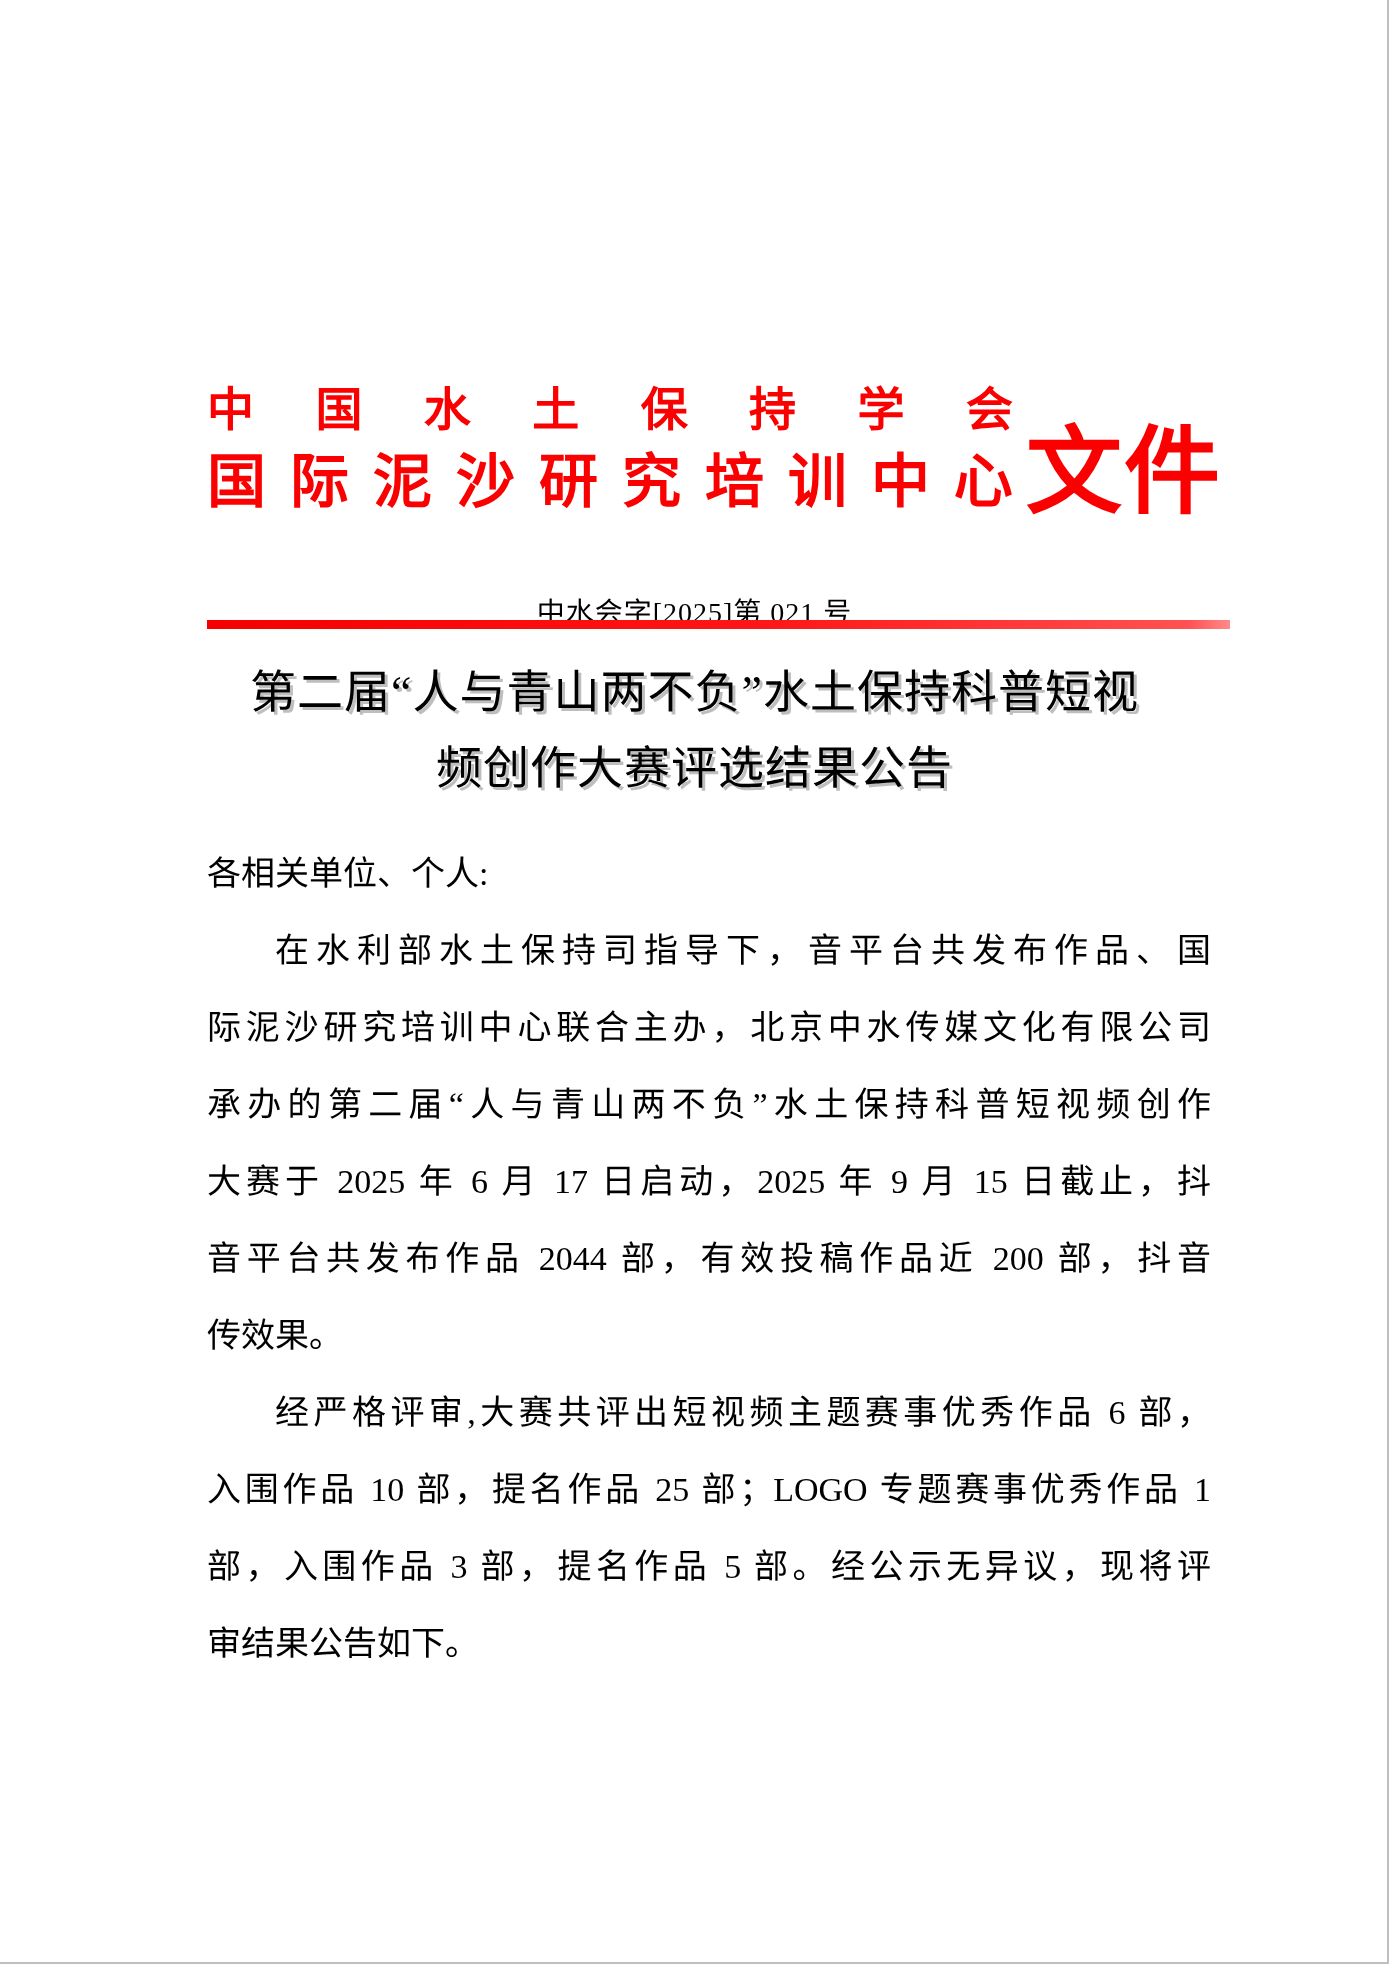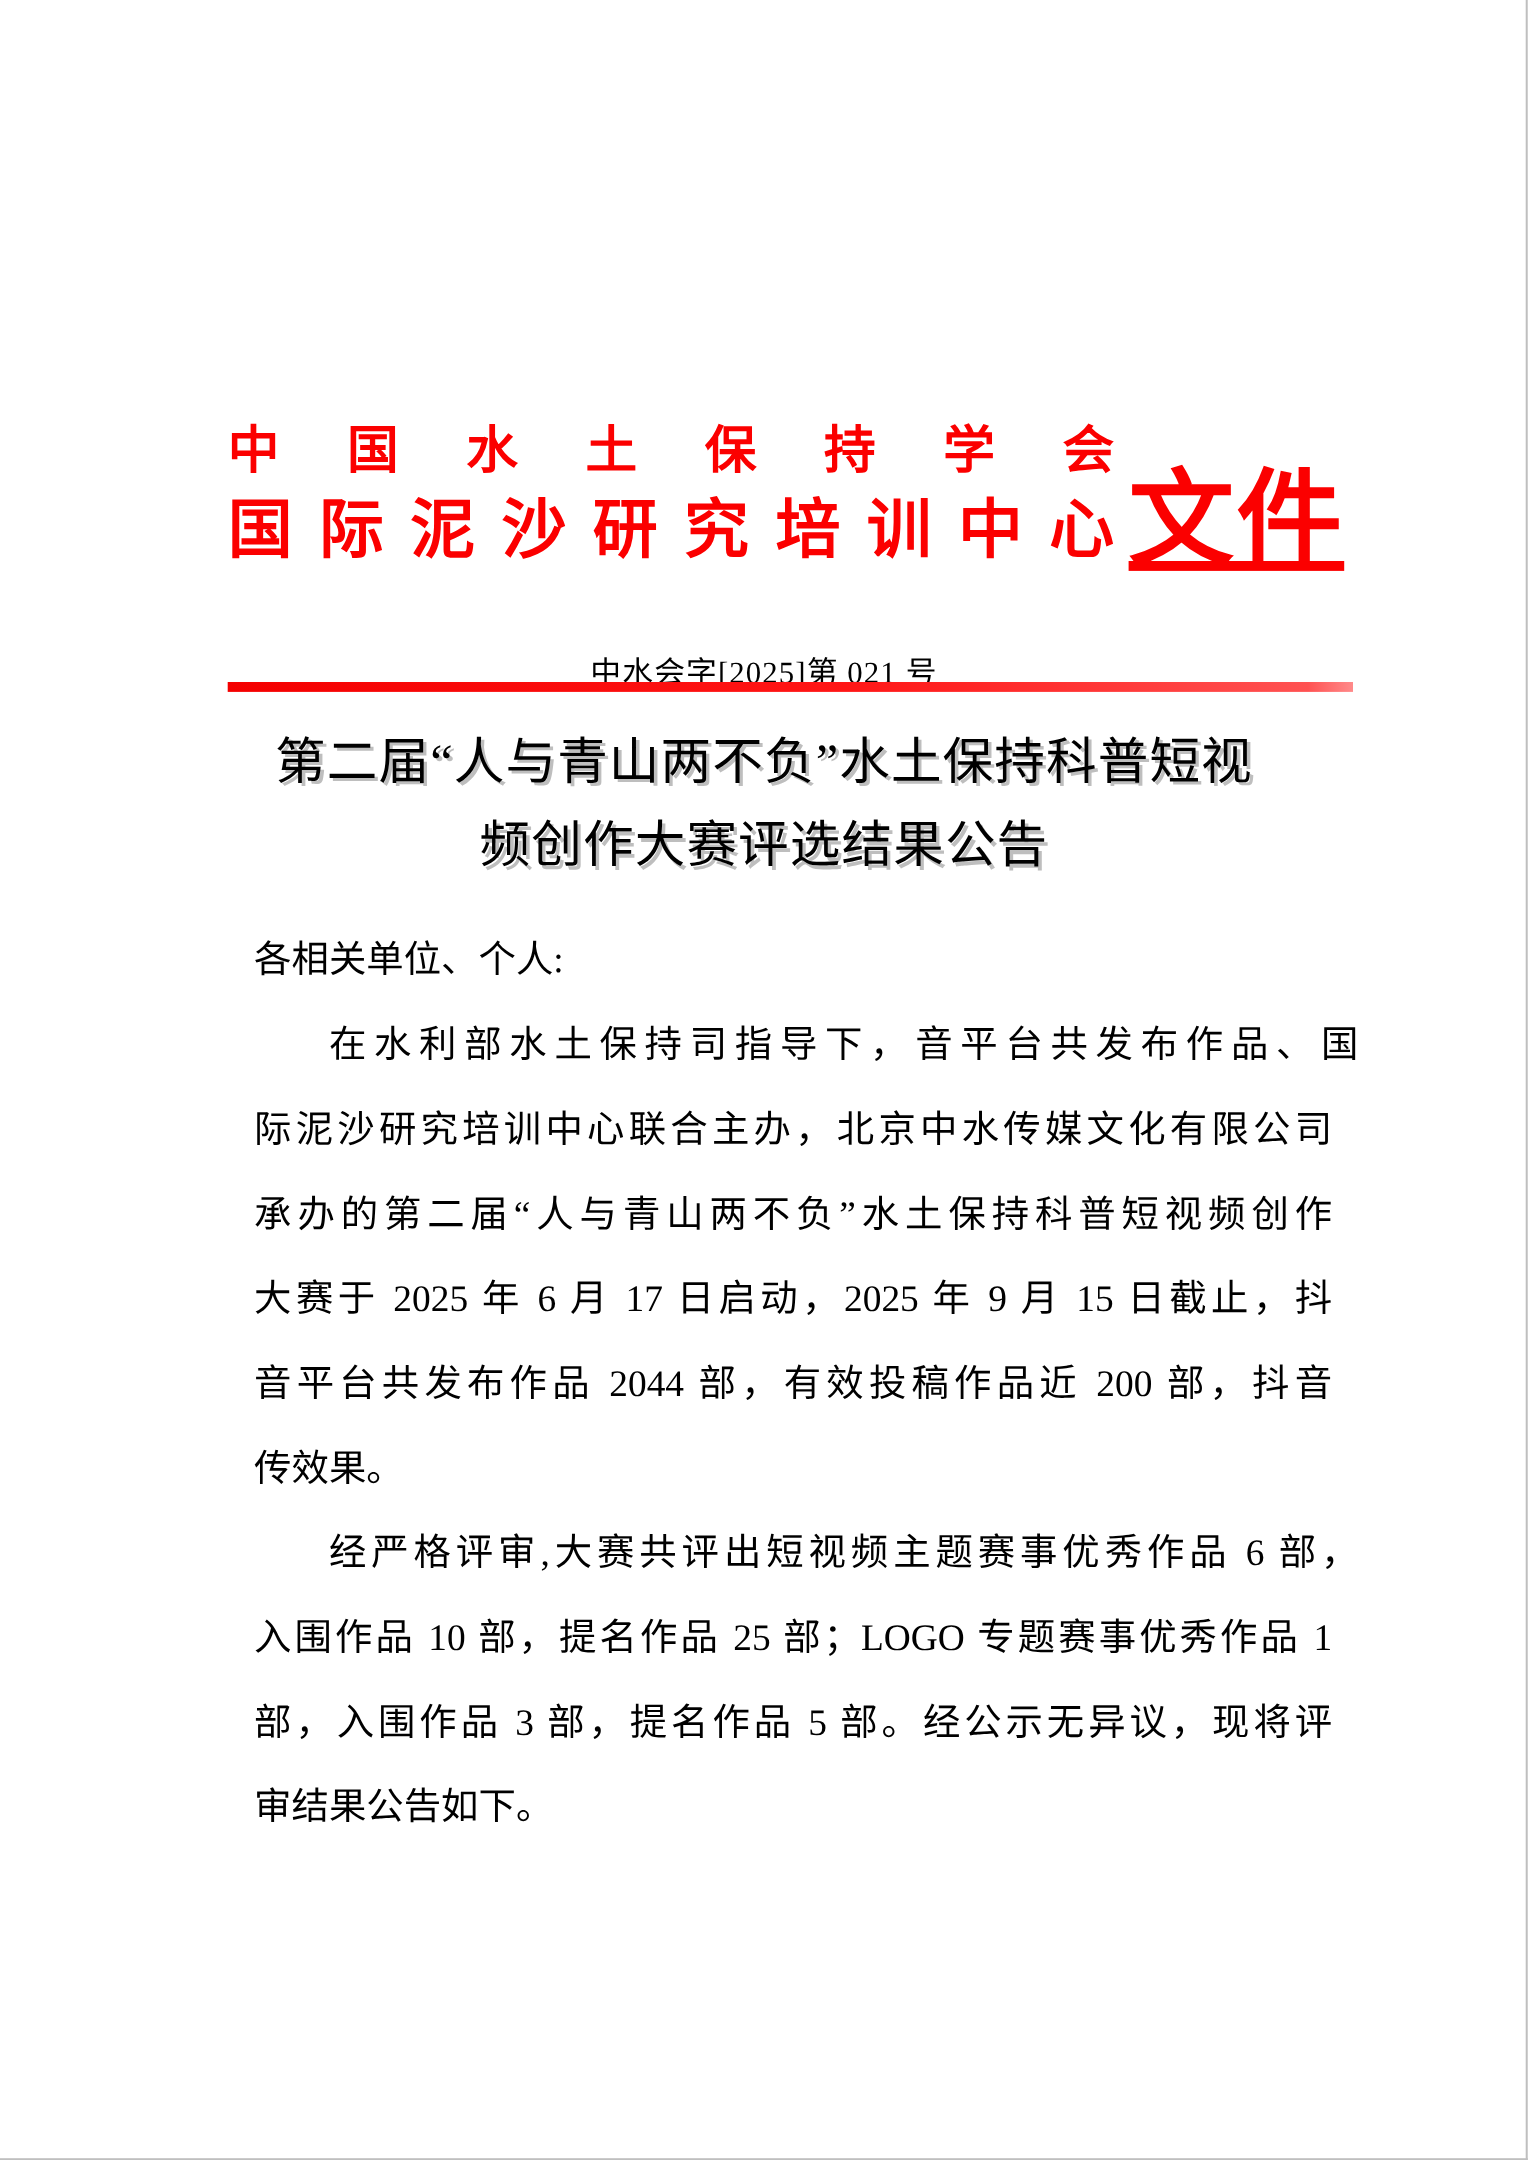--- a/index.html
+++ b/index.html
@@ -41,21 +41,20 @@
   .org-line-2 { font-size: 59px; line-height: 64px; margin-top: 15px; }
   .doc-type-label {
     margin-left: auto;
     font-size: 96px;
     line-height: 96px;
     font-weight: bold;
     color: var(--red, #fb0000);
     transform: translateY(7px);
     letter-spacing: 2px;
     white-space: nowrap;
-    text-decoration: underline;
   }
 
   .doc-number {
     position: absolute;
     left: 0; right: 0;
     top: 553px;
     text-align: center;
     font-size: 28px;
     line-height: 32px;
     letter-spacing: 1px;
@@ -91,21 +90,20 @@
     left: 207px;
     top: 835px;
     width: 1004px;
     font-size: 34px;
   }
   .body-line {
     height: 77px;
     line-height: 77px;
     white-space: nowrap;
     text-align: left;
-    margin-left: 24px;
   }
   .body-line.fill {
     white-space: normal;
     text-align: justify;
     text-align-last: justify;
     text-justify: inter-character;
   }
   .body-line.indent { padding-left: 68px; }
   .body-line.fill.indent { width: 936px; }
 </style>

